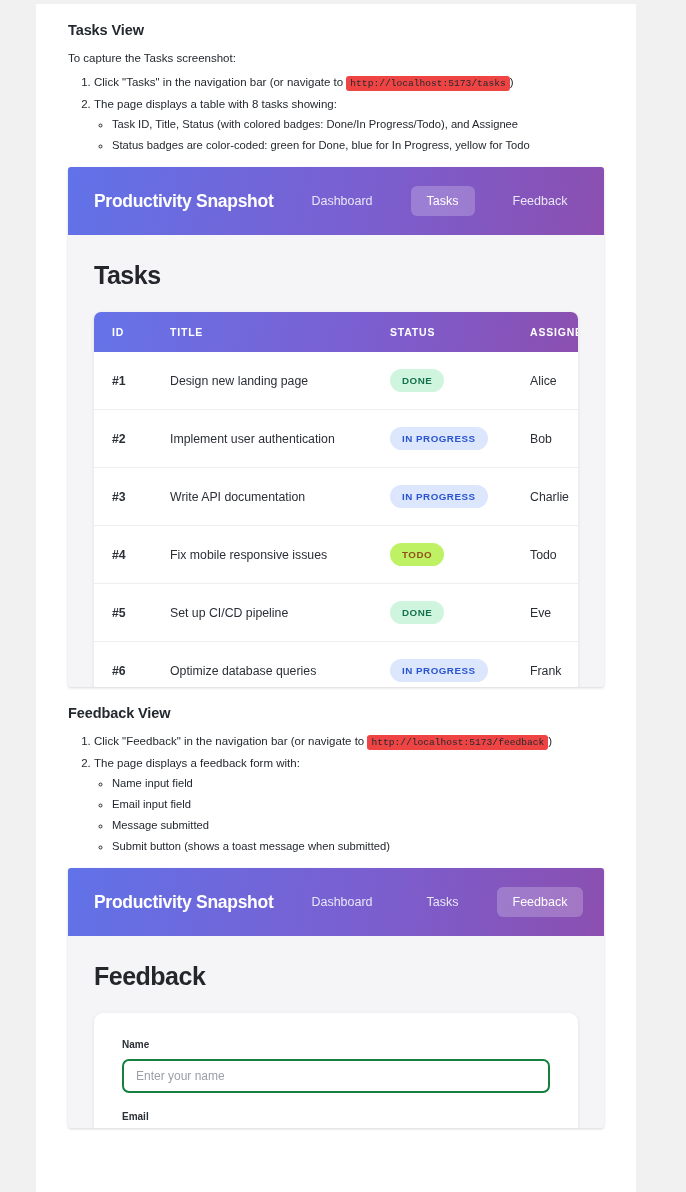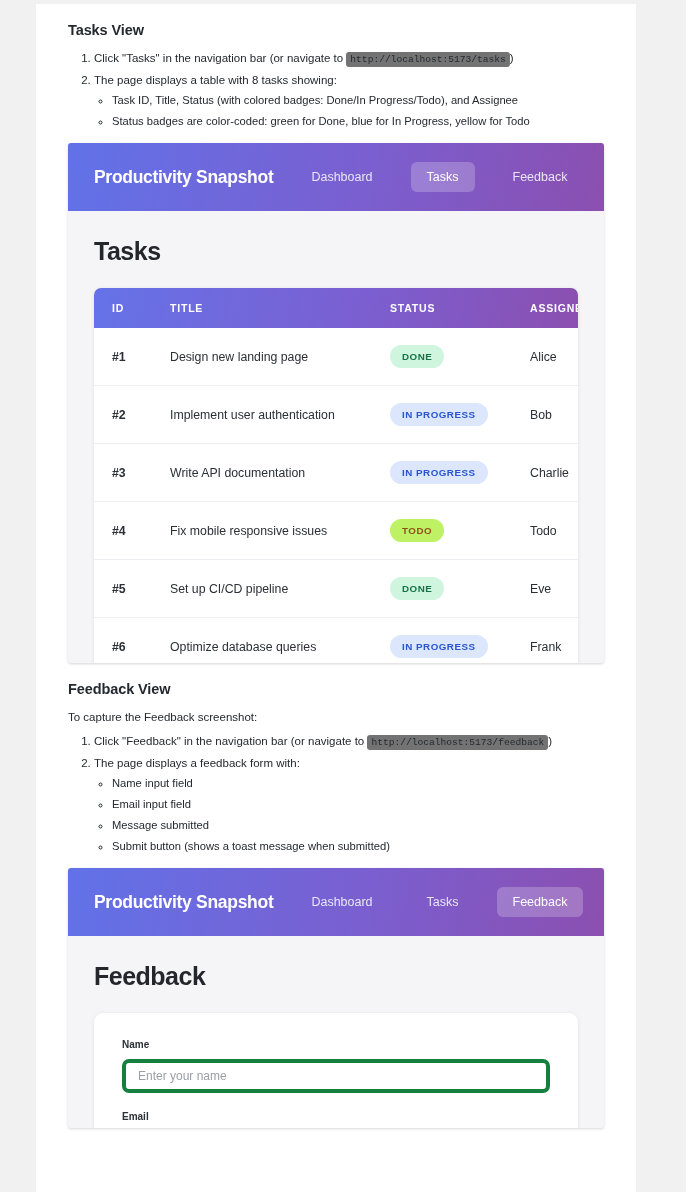--- a/index.html
+++ b/index.html
@@ -45,21 +45,21 @@
     list-style-type: circle;
     margin: 8px 0 0 0;
     padding-left: 18px;
     font-size: 11.2px;
     color: #24292f;
   }
   ul.substeps > li { margin-bottom: 9px; }
   code.inline {
     font-family: "Liberation Mono", "DejaVu Sans Mono", monospace;
     font-size: 9.6px;
-    background: #737373;
+    background: #ef4444;
     color: #24292f;
     padding: 2px 4px;
     border-radius: 3px;
     white-space: nowrap;
   }
 
   
   .shot {
     position: relative;
     width: 536px;
@@ -181,38 +181,39 @@
   .field-label {
     font-size: 10px;
     font-weight: bold;
     color: #2b2f36;
     margin-bottom: 9px;
   }
   .field-input {
     width: 100%;
     box-sizing: border-box;
     height: 34px;
-    border: 4px solid #15803d;
+    border: 2px solid #15803d;
     border-radius: 7px;
     font-size: 12px;
     color: #9aa0a6;
     font-family: "Liberation Sans", sans-serif;
     padding: 0 12px;
     background: #ffffff;
     outline: none;
   }
   .field-input::placeholder { color: #9aa0a6; }
   .field-block { margin-bottom: 18px; }
 </style>
 </head>
 <body>
 
 <div class="page">
 
   <h2 class="section-title">Tasks View</h2>
+  <p class="intro">To capture the Tasks screenshot:</p>
   <ol class="steps">
     <li>
       <span>Click "Tasks" in the navigation bar (or navigate to</span>
       <code class="inline">http://localhost:5173/tasks</code><span>)</span>
     </li>
     <li>
       <span>The page displays a table with 8 tasks showing:</span>
       <ul class="substeps">
         <li>Task ID, Title, Status (with colored badges: Done/In Progress/Todo), and Assignee</li>
         <li>Status badges are color-coded: green for Done, blue for In Progress, yellow for Todo</li>
@@ -278,21 +279,20 @@
                 <td class="c-stat"><span class="badge inprogress">IN PROGRESS</span></td>
                 <td class="c-asgn">Frank</td>
               </tr>
             </tbody>
         </table>
       </div>
     </div>
   </div>
 
   <h2 class="section-title">Feedback View</h2>
-  <p class="intro">To capture the Feedback screenshot:</p>
   <ol class="steps">
     <li>
       <span>Click "Feedback" in the navigation bar (or navigate to</span>
       <code class="inline">http://localhost:5173/feedback</code><span>)</span>
     </li>
     <li>
       <span>The page displays a feedback form with:</span>
       <ul class="substeps">
         <li>Name input field</li>
         <li>Email input field</li>

